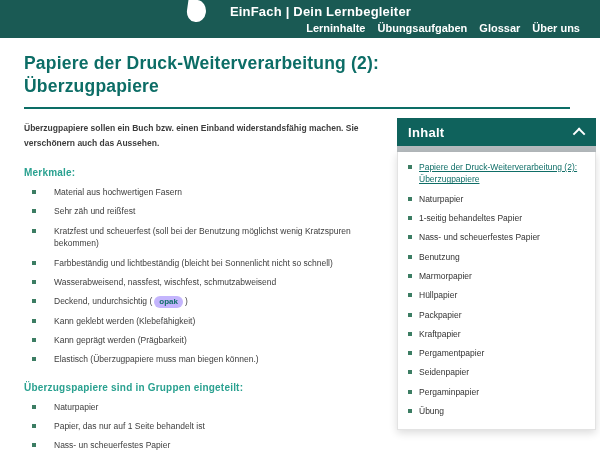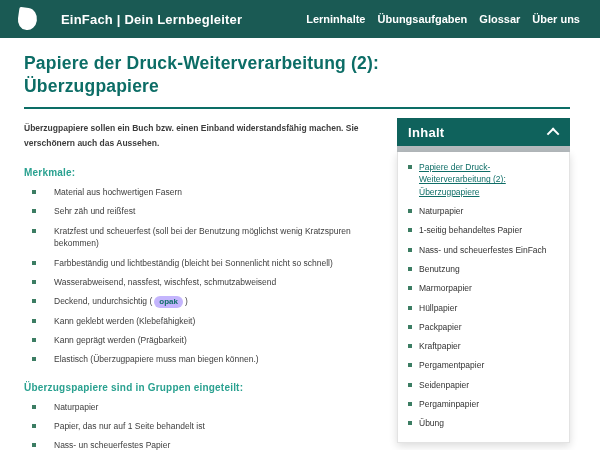--- a/index.html
+++ b/index.html
@@ -10,20 +10,21 @@
     font-family: "Liberation Sans", sans-serif;
   }
   
   .app-header {
     position: absolute; left: 0; top: 0;
     width: 600px; height: 38px;
     background: #1a5a54;
     display: flex; align-items: center;
     box-sizing: border-box;
     padding: 0 20px 0 18px;
+    flex-direction: column;
   }
   .logo-wrap { display: flex; align-items: center; gap: 12px; cursor: pointer; }
   .logo-drop {
     width: 19px; height: 22px;
     background: #ffffff;
     border-radius: 10% 60% 55% 55%;
     transform: rotate(8deg);
     display: inline-block;
   }
   .brand {
@@ -67,21 +68,21 @@
     display: inline-block;
   }
   .pill {
     display: inline-block;
     background: #c4b5fd; color: #0f6e67; font-weight: bold;
     border-radius: 7px; padding: 0px 5px; margin: 0 2px;
     font-size: 8px; line-height: 1.5;
   }
   
   .toc {
-    position: absolute; left: 397px; top: 118px; width: 173px;
+    position: absolute; left: 397px; top: 118px; width: 199px;
   }
   .toc-header {
     background: #0f625c; color: #ffffff;
     height: 28px; display: flex; align-items: center;
     box-sizing: border-box; padding: 0 11px;
     font-weight: bold; font-size: 13px; letter-spacing: .3px;
     cursor: pointer;
   }
   .chev-up {
     margin-left: auto;
@@ -204,21 +205,21 @@
         <li>
           <span class="sq"></span>
           <span class="lbl">Naturpapier</span>
         </li>
         <li>
           <span class="sq"></span>
           <span class="lbl">1-seitig behandeltes Papier</span>
         </li>
         <li>
           <span class="sq"></span>
-          <span class="lbl">Nass- und scheuerfestes EinFach</span>
+          <span class="lbl">Nass- und scheuerfestes Papier</span>
         </li>
         <li>
           <span class="sq"></span>
           <span class="lbl">Benutzung</span>
         </li>
         <li>
           <span class="sq"></span>
           <span class="lbl">Marmorpapier</span>
         </li>
         <li>

